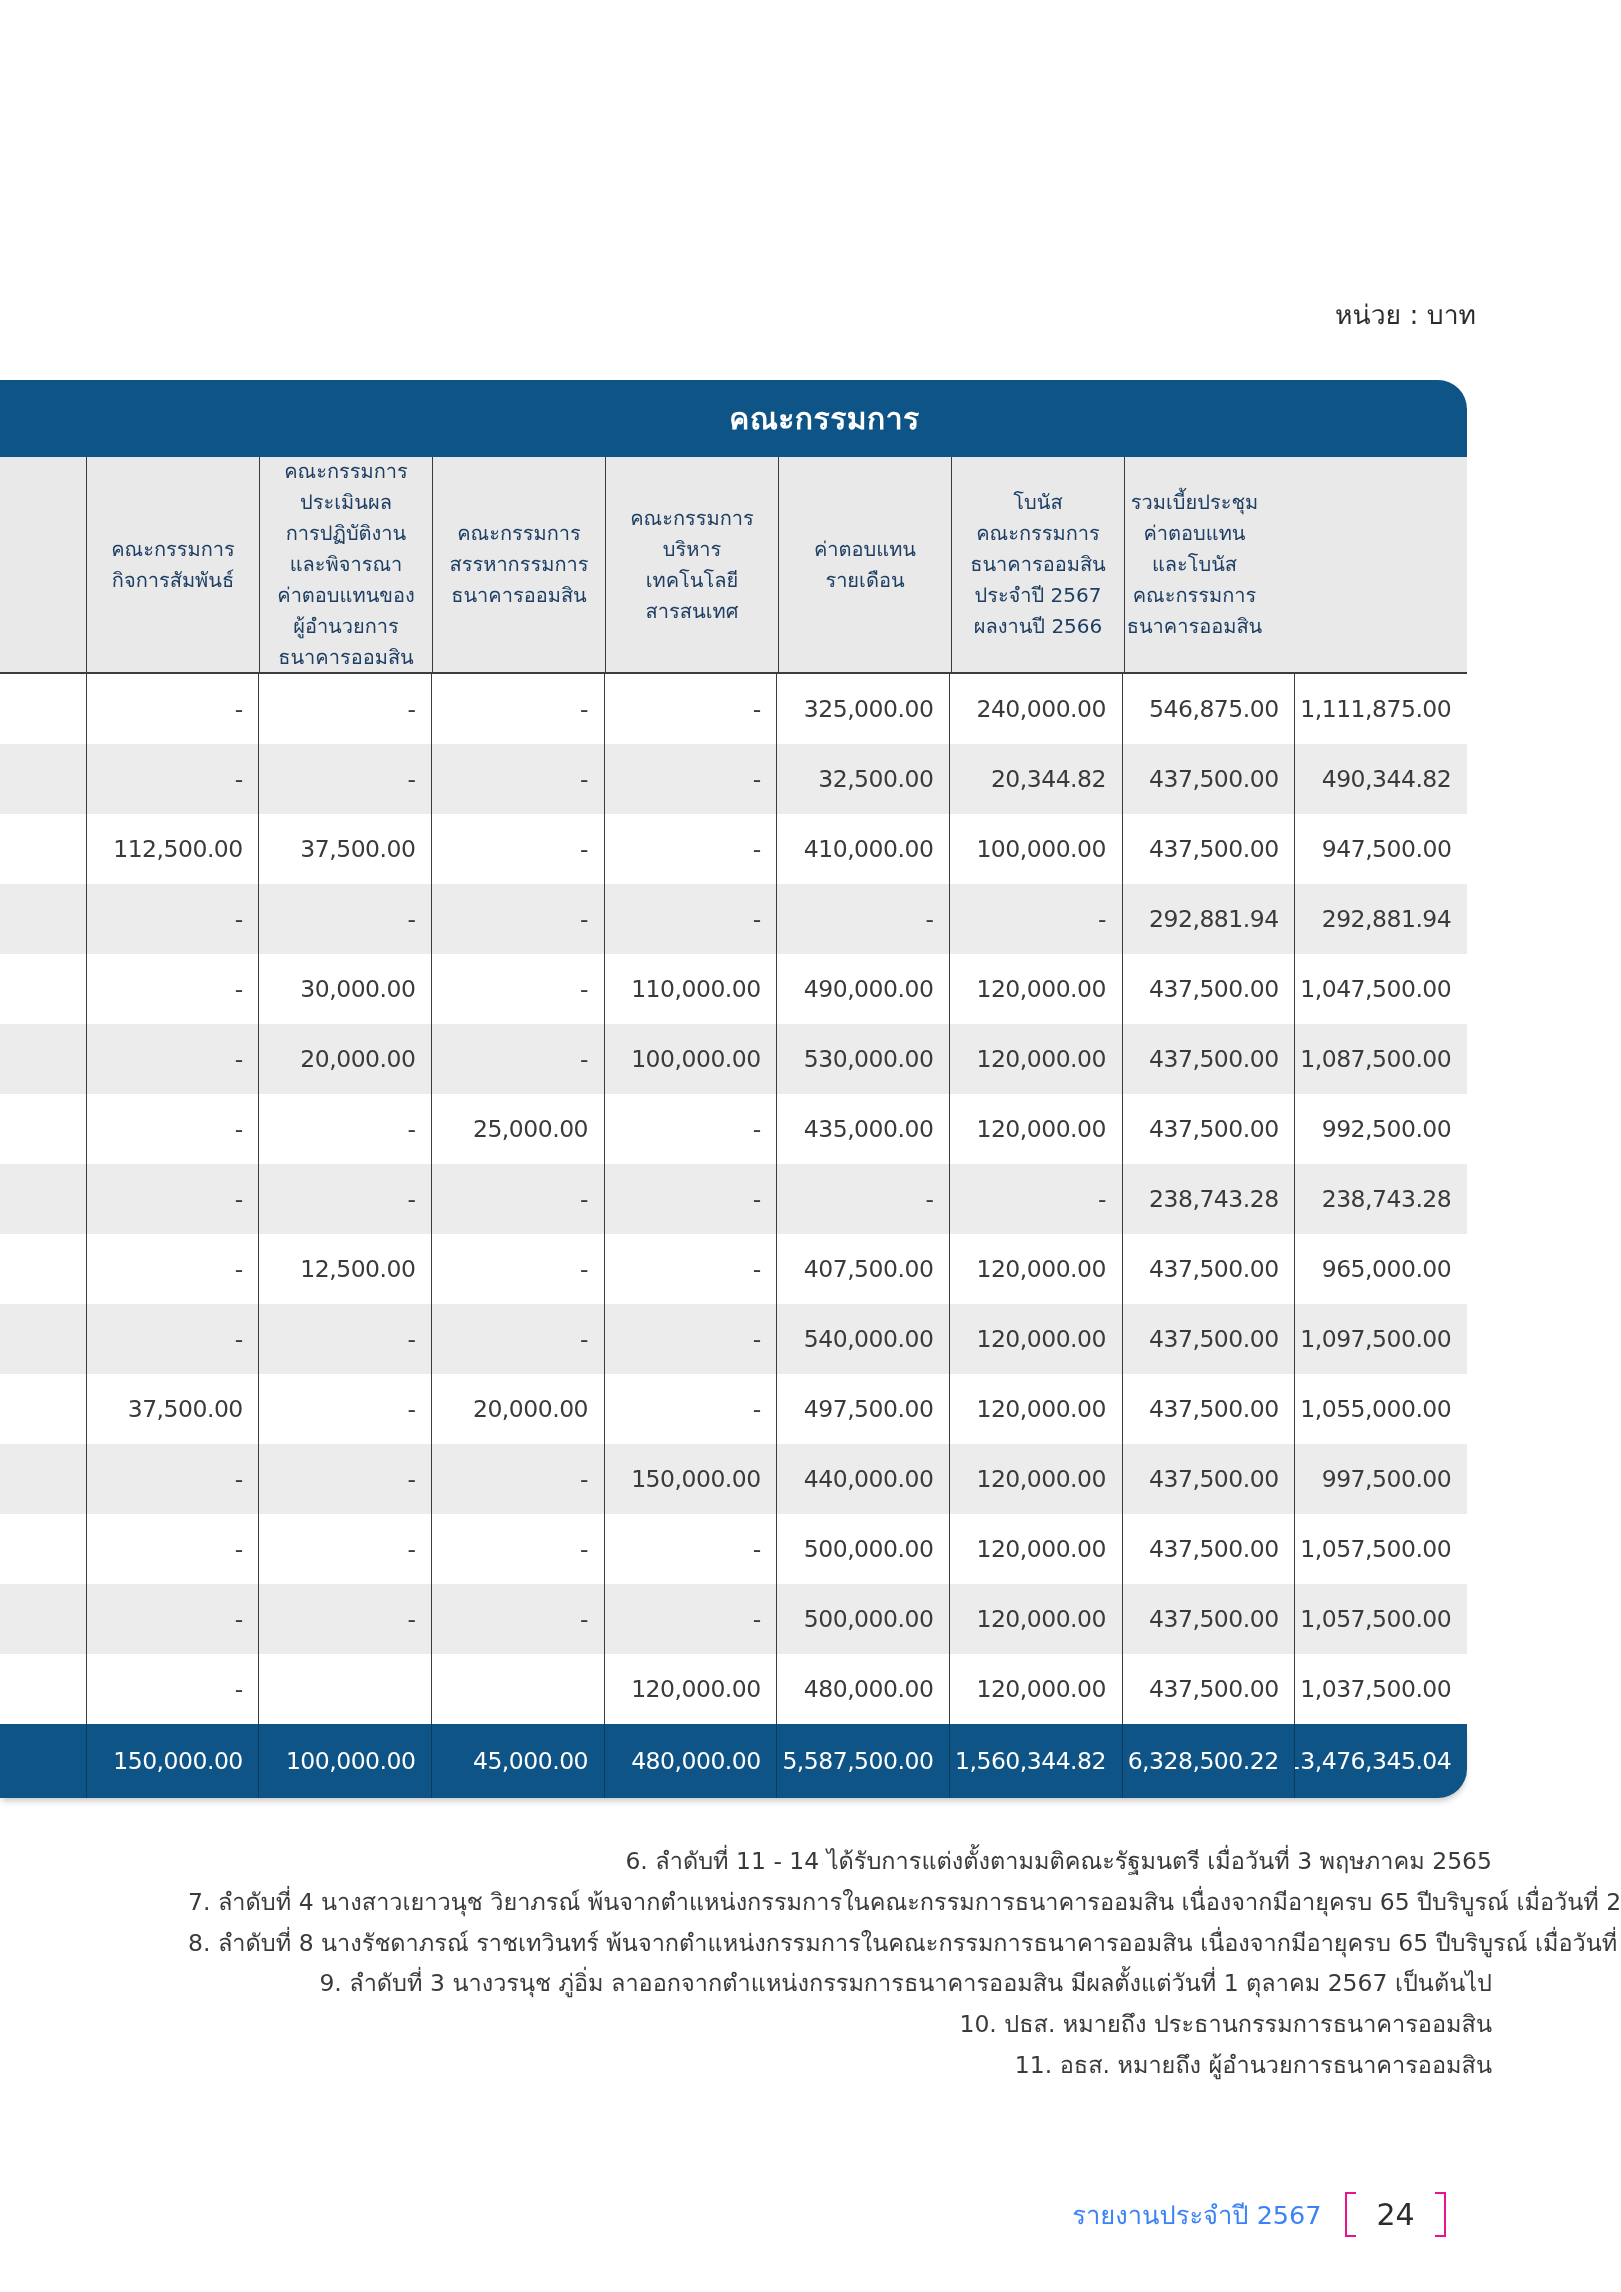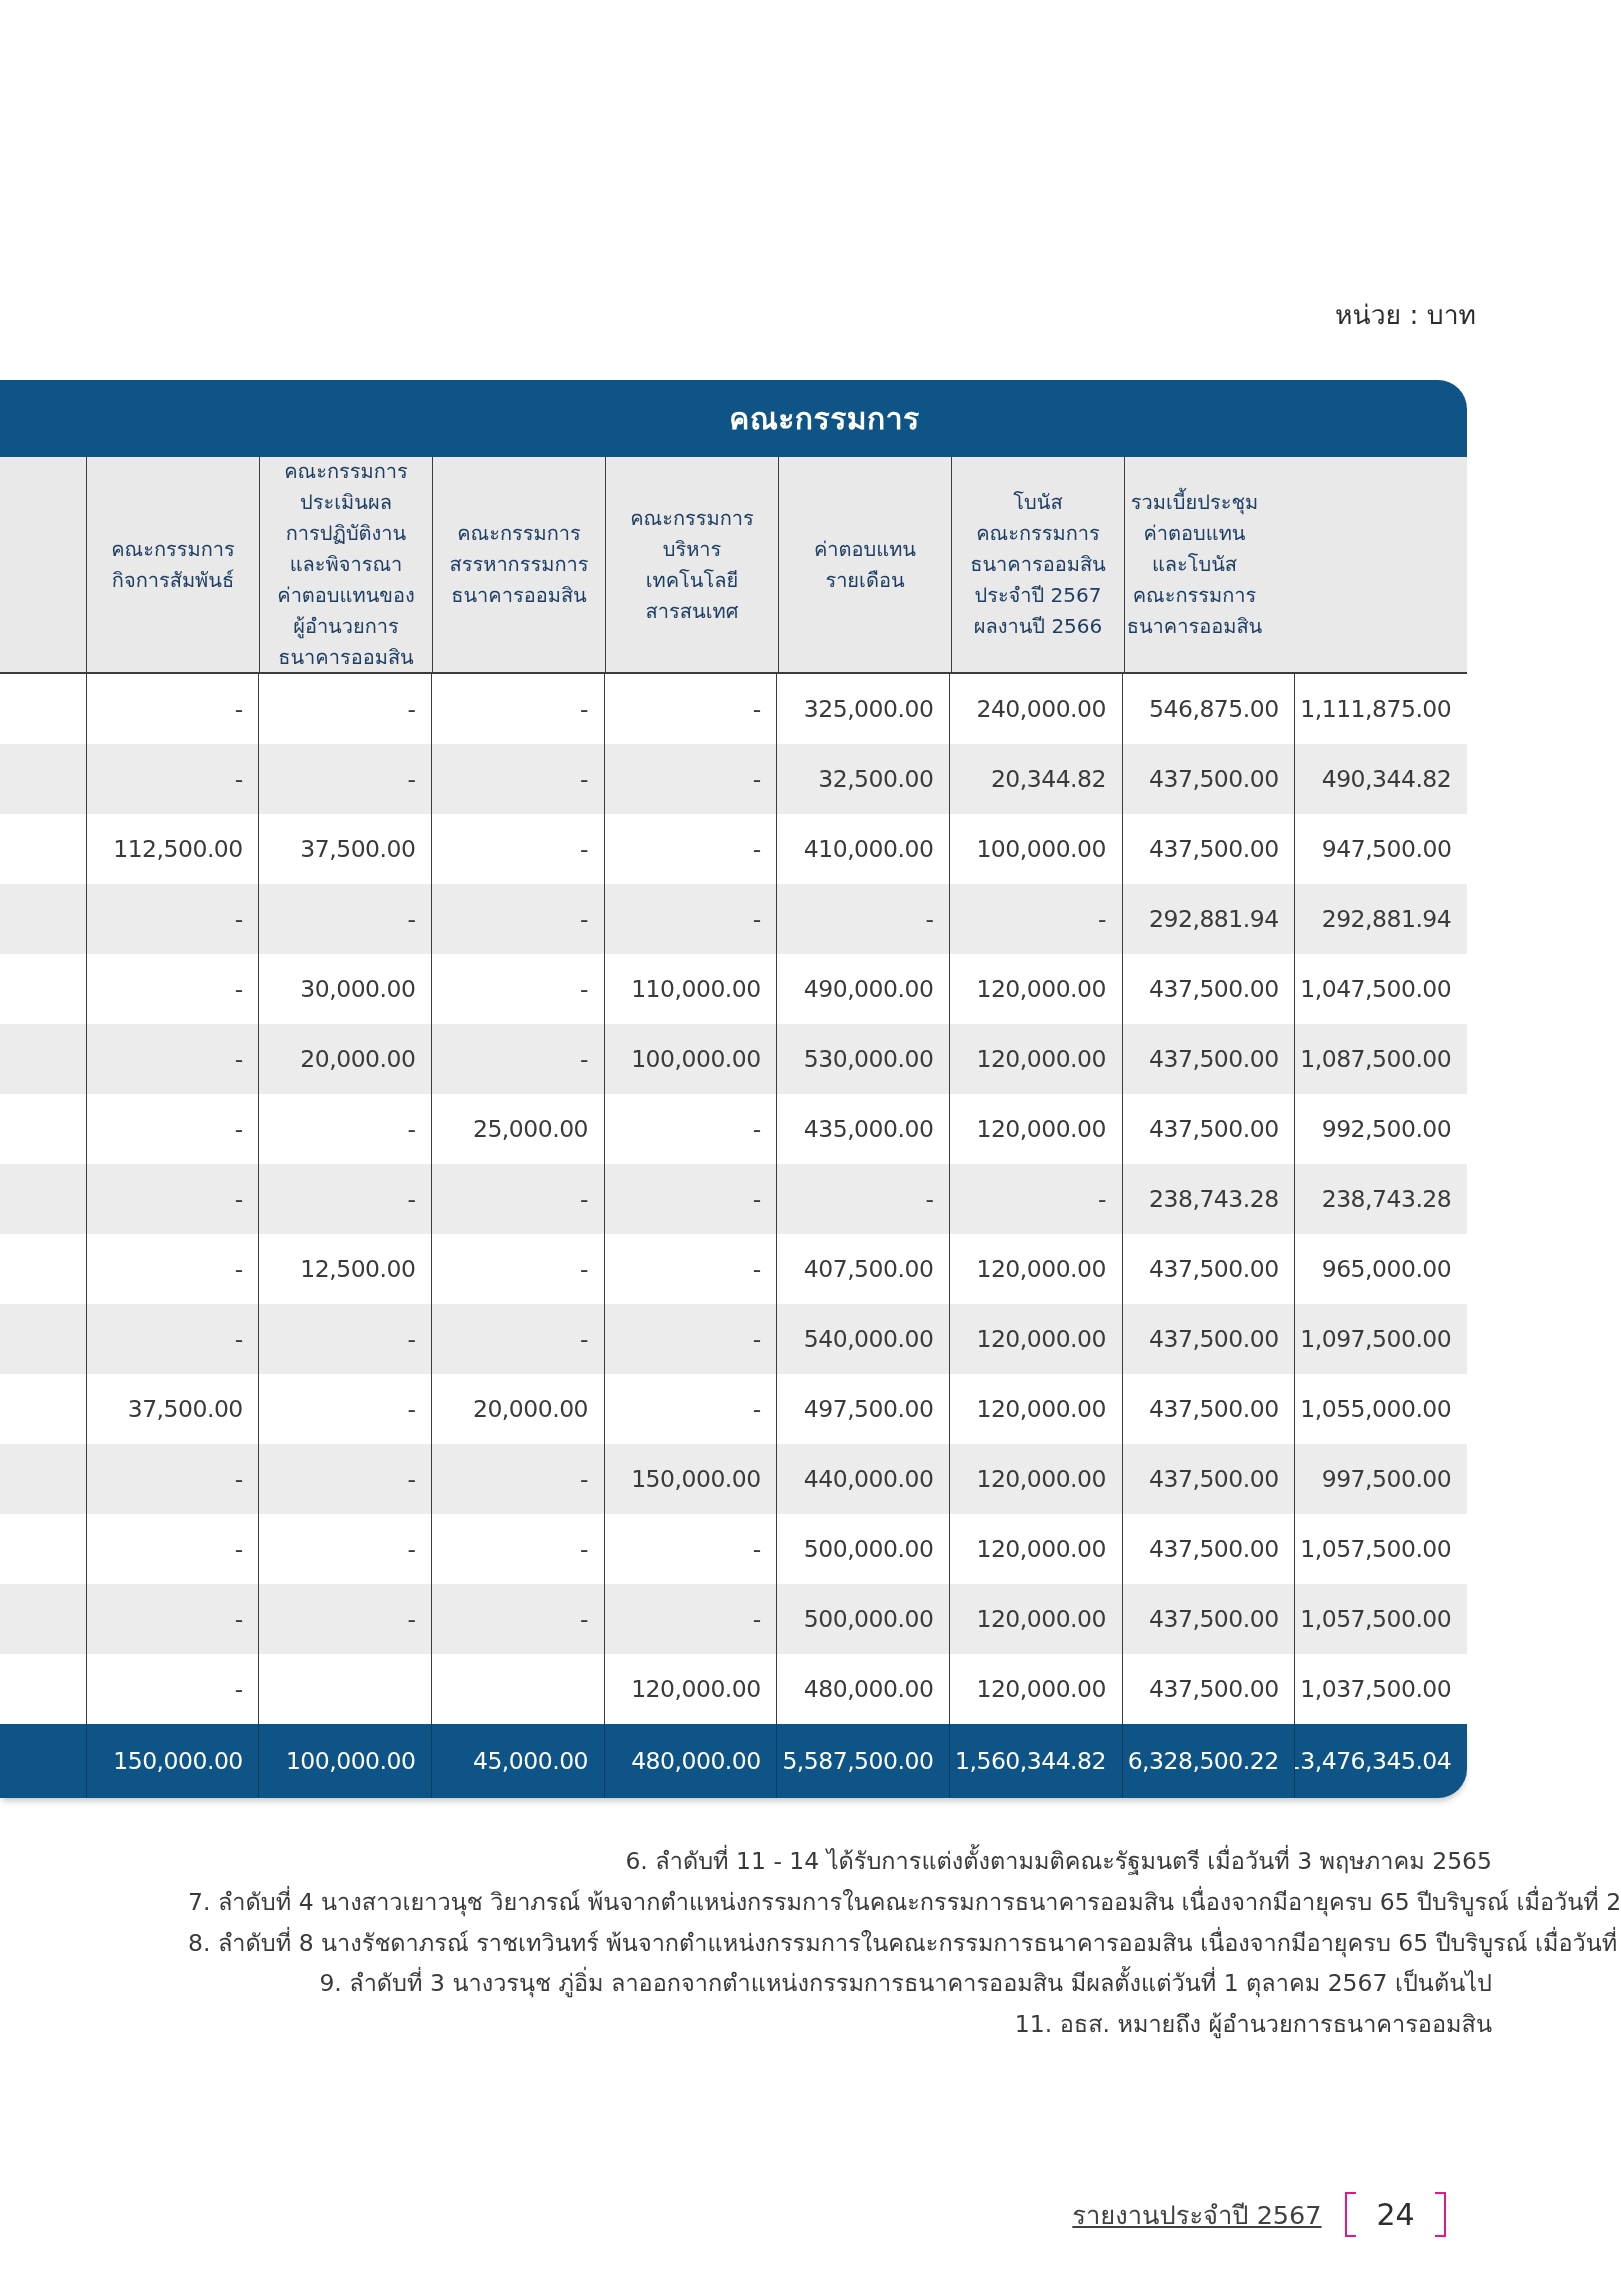--- a/index.html
+++ b/index.html
@@ -79,21 +79,21 @@
     position:absolute; top:1845px; left:188px; width:1304px;
     font-size:23.5px; color:#3a3a3a;
   }
   .footnote { line-height:32px; margin-bottom:8.8px; white-space:nowrap;text-align:right; }
 
   
   .page-footer {
     position:absolute; top:2192px; right:175px;
     display:flex; align-items:center;
   }
-  .report-title { font-size:25.5px; color:#404040; margin-right:23.5px;text-decoration:underline; }
+  .report-title { font-size:25.5px; color:#3b82f6; margin-right:23.5px; }
   .page-num-wrap { display:flex; align-items:center; }
   .bracket { width:10.8px; height:45px; box-sizing:border-box; }
   .bracket-left  { border-left:2.9px solid var(--pink,#e8148c); border-top:2.9px solid var(--pink,#e8148c); border-bottom:2.9px solid var(--pink,#e8148c); }
   .bracket-right { border-right:2.9px solid var(--pink,#e8148c); border-top:2.9px solid var(--pink,#e8148c); border-bottom:2.9px solid var(--pink,#e8148c); }
   .page-number { font-size:30px; color:#2d2d2d; padding:0 20.6px; }
 </style>
 </head>
 <body style="--blue: #0f5486; --headbg: #e9e9e9; --stripe: #ececec; --headtext: #1e3e63; --bodytext: #3a3a3a; --pink: #e8148c;">
 
 <div class="unit-label">หน่วย : บาท</div>
@@ -311,20 +311,21 @@
       <div class="td" style="width: 173px;">6,328,500.22</div>
       <div class="td" style="width: 173px;">13,476,345.04</div>
     </div>
 </div>
 
 <div class="footnotes">
   <div class="footnote">6. ลำดับที่ 11 - 14 ได้รับการแต่งตั้งตามมติคณะรัฐมนตรี เมื่อวันที่ 3 พฤษภาคม 2565</div>
   <div class="footnote">7. ลำดับที่ 4 นางสาวเยาวนุช วิยาภรณ์ พ้นจากตำแหน่งกรรมการในคณะกรรมการธนาคารออมสิน เนื่องจากมีอายุครบ 65 ปีบริบูรณ์ เมื่อวันที่ 2 กันยายน 2566</div>
   <div class="footnote">8. ลำดับที่ 8 นางรัชดาภรณ์ ราชเทวินทร์ พ้นจากตำแหน่งกรรมการในคณะกรรมการธนาคารออมสิน เนื่องจากมีอายุครบ 65 ปีบริบูรณ์ เมื่อวันที่ 18 กรกฎาคม 2566</div>
   <div class="footnote">9. ลำดับที่ 3 นางวรนุช ภู่อิ่ม ลาออกจากตำแหน่งกรรมการธนาคารออมสิน มีผลตั้งแต่วันที่ 1 ตุลาคม 2567 เป็นต้นไป</div>
+  <div class="footnote">10. ปธส. หมายถึง ประธานกรรมการธนาคารออมสิน</div>
   <div class="footnote">11. อธส. หมายถึง ผู้อำนวยการธนาคารออมสิน</div>
 </div>
 
 <div class="page-footer">
   <div class="report-title">รายงานประจำปี 2567</div>
   <div class="page-num-wrap">
     <div class="bracket bracket-left"></div>
     <div class="page-number">24</div>
     <div class="bracket bracket-right"></div>
   </div>

